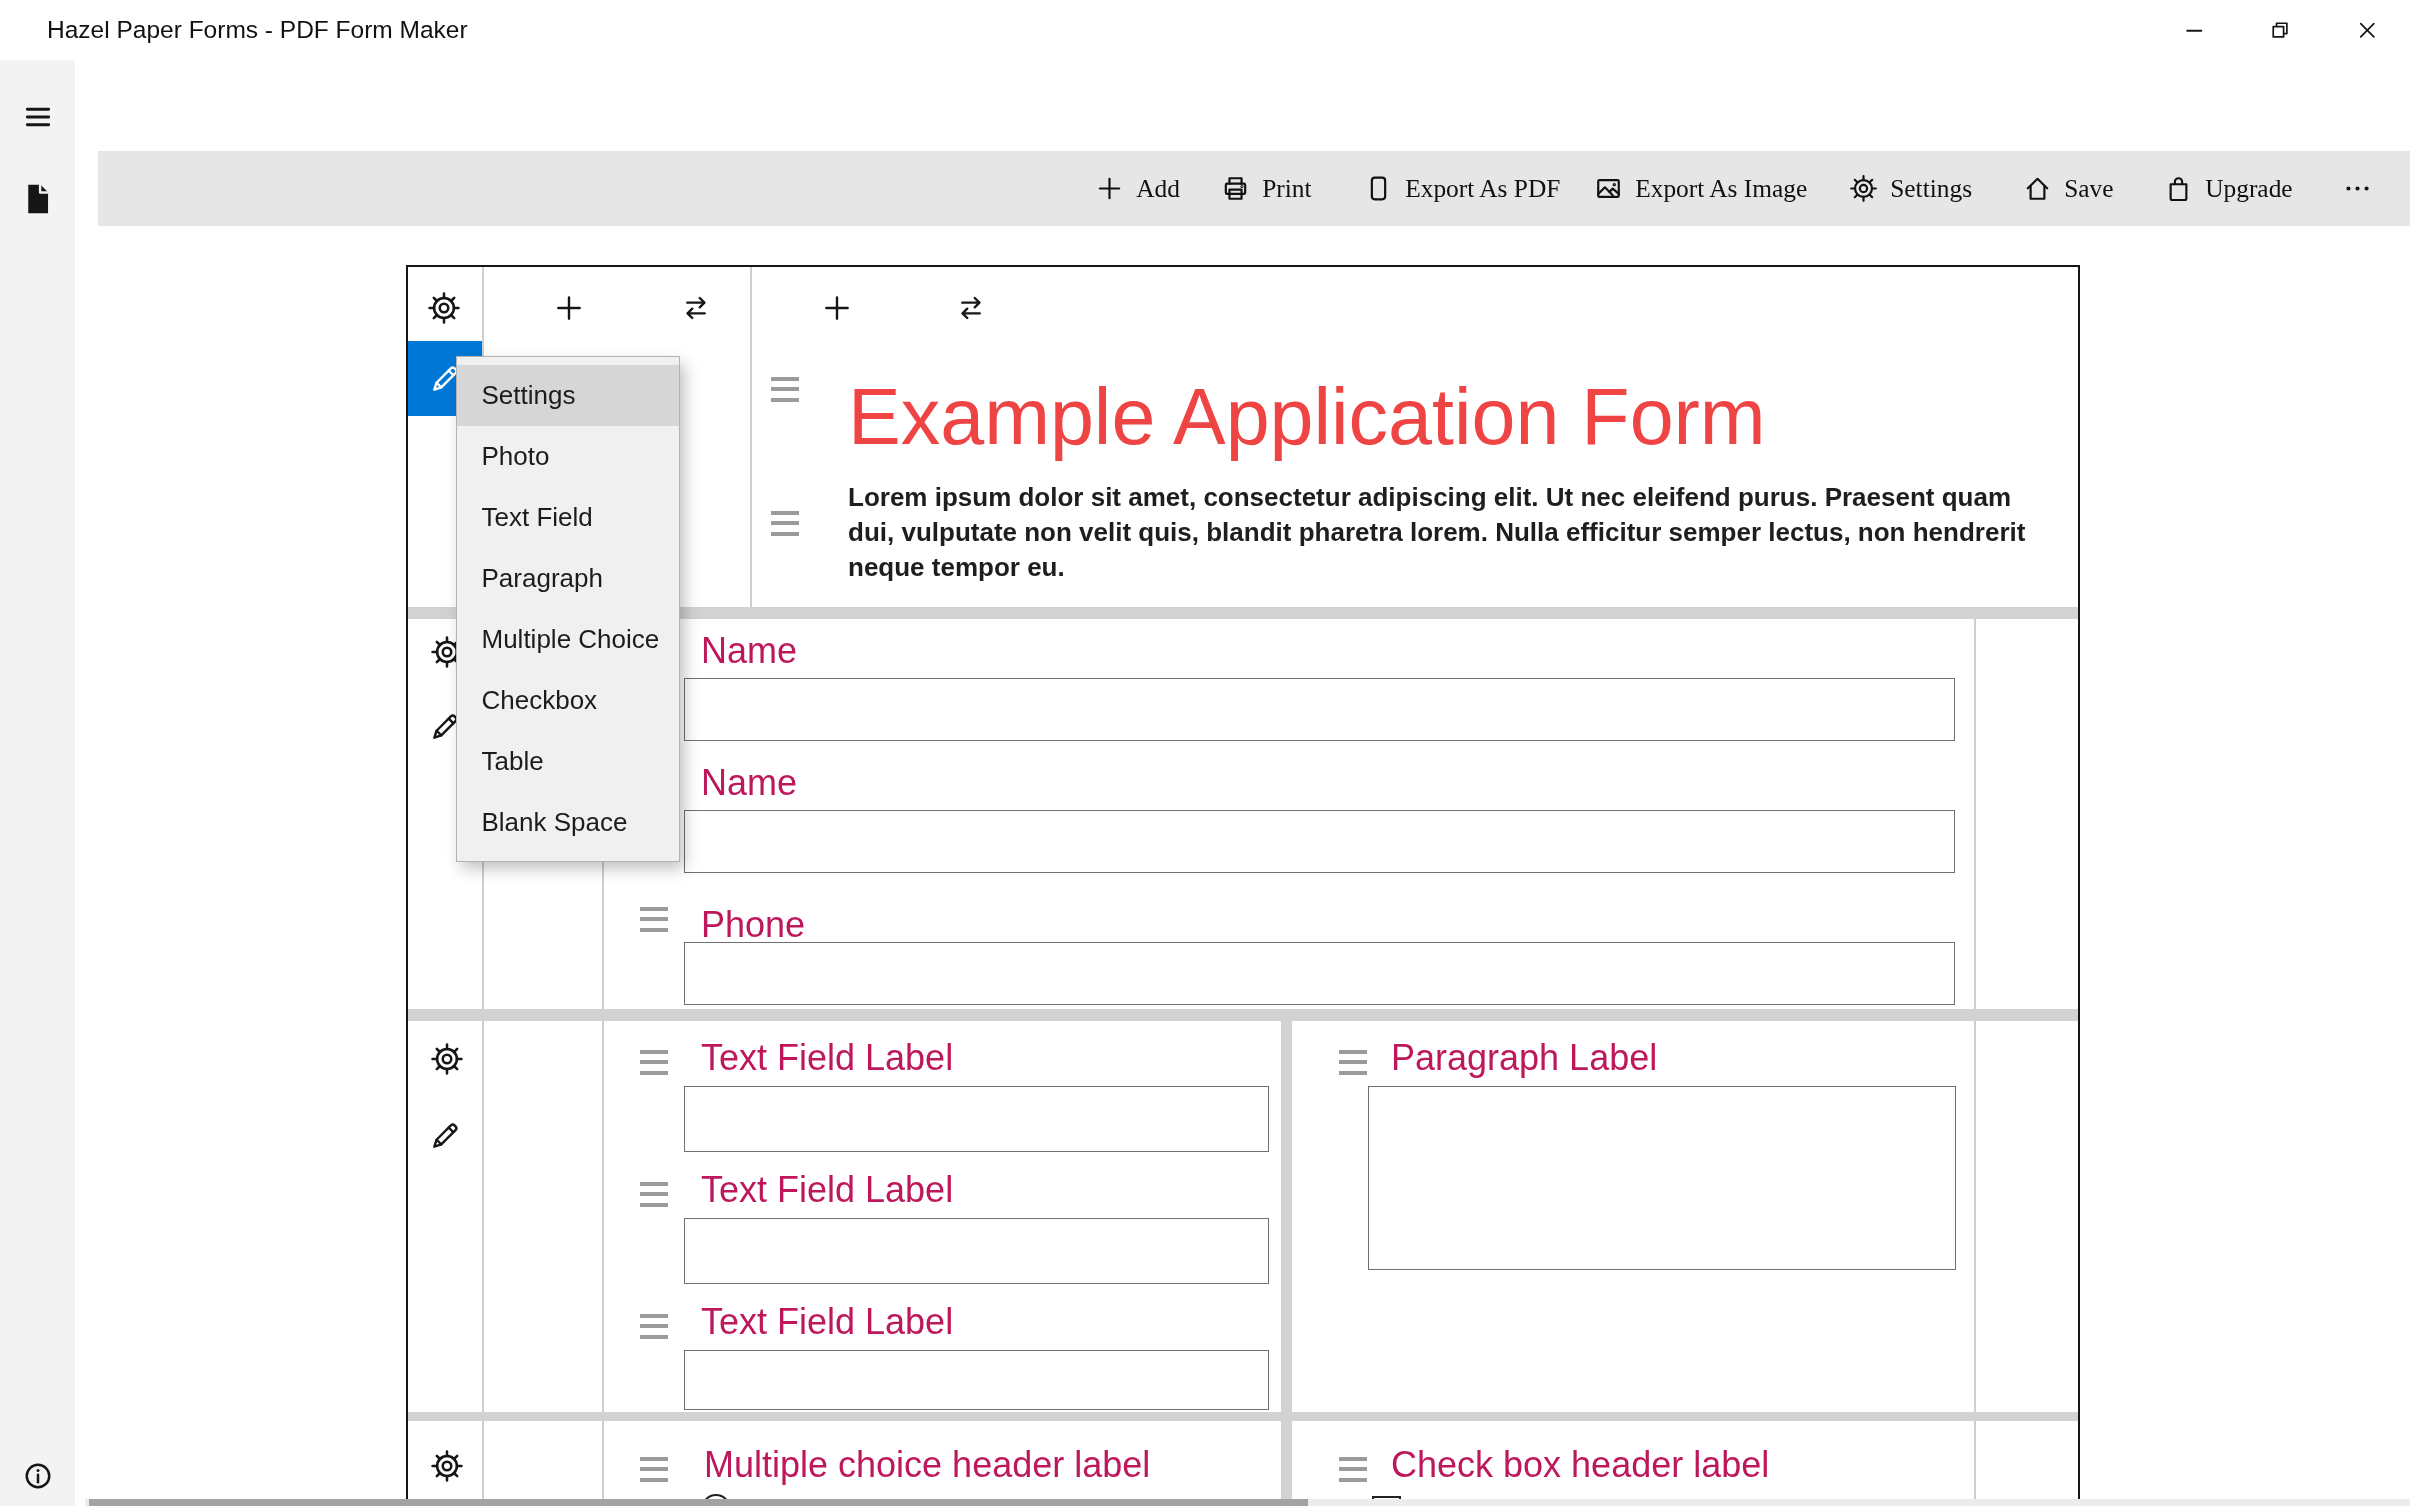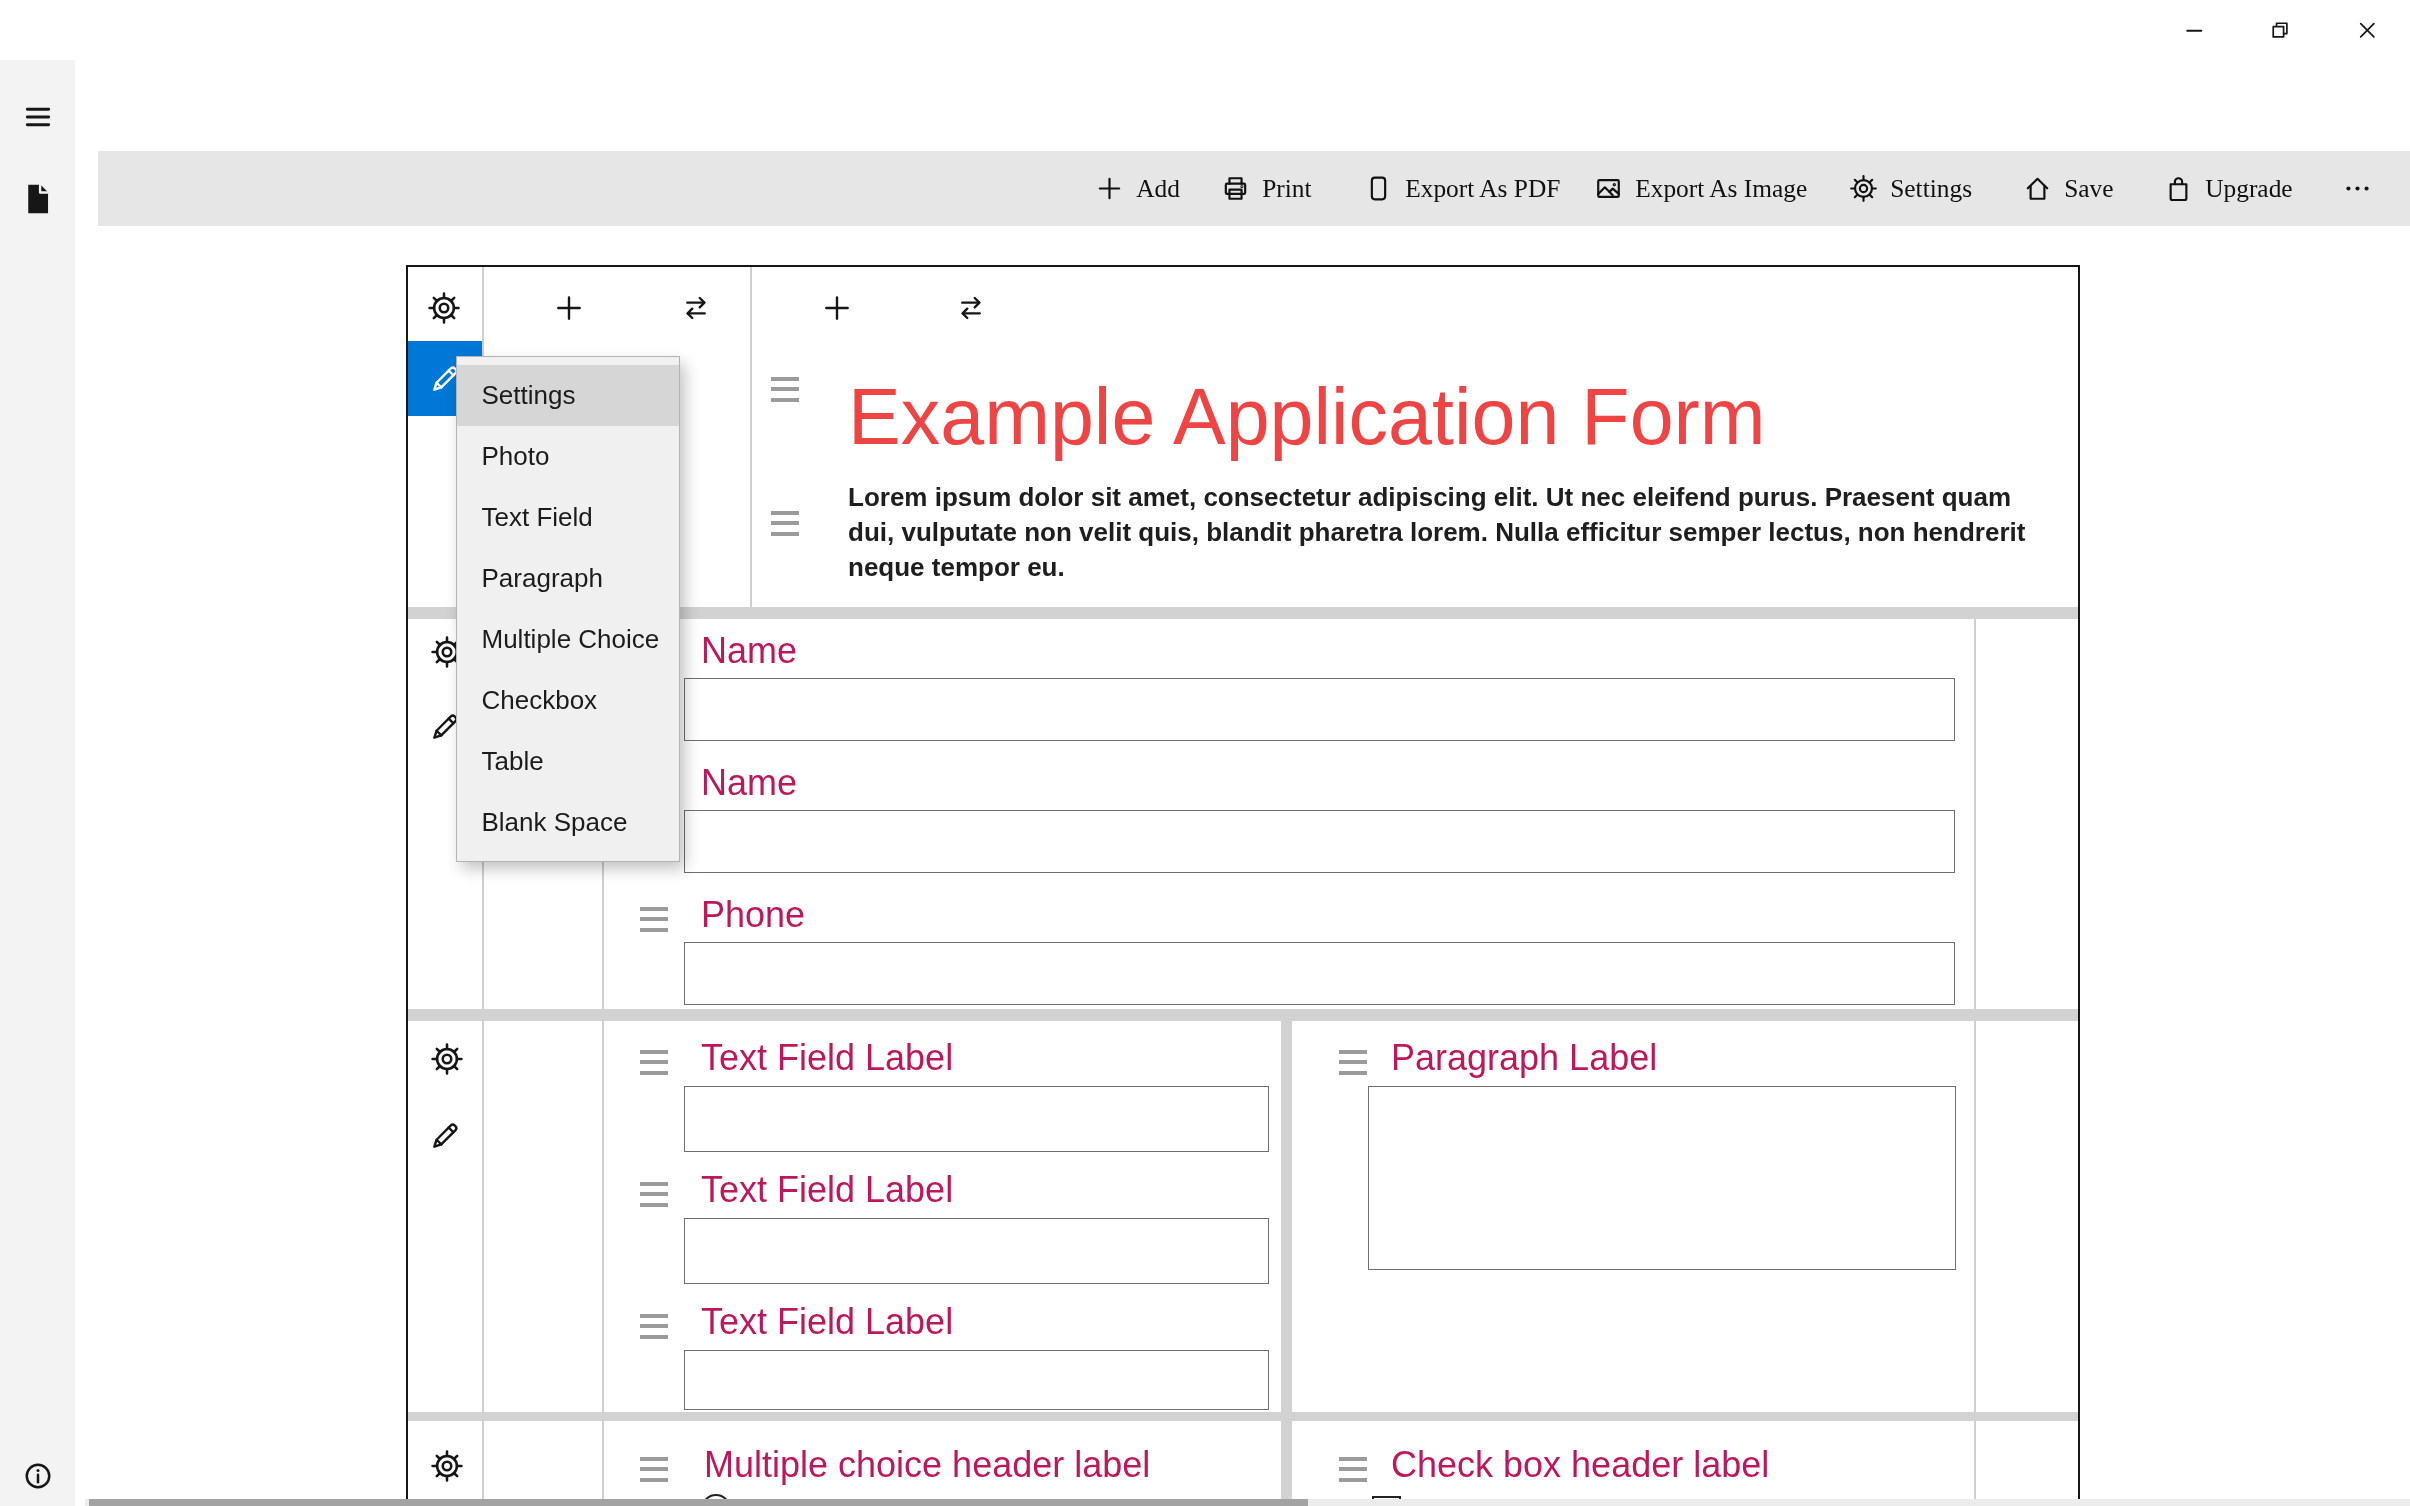--- a/index.html
+++ b/index.html
@@ -130,20 +130,21 @@
       </g>
     <g id="i-close">
         <path d="M5 5l14 14M19 5L5 19" stroke-width="1.8"></path>
       </g>
   </defs>
 </svg>
 
 <div id="stage">
 
   <div class="abs titlebar">
+    <div class="abs wintitle">Hazel Paper Forms - PDF Form Maker</div>
     <button class="abs capbtn" style="left:2151px">
         <svg class="ic" viewBox="0 0 24 24">
           <use href="#i-min"></use>
         </svg>
       </button>
     <button class="abs capbtn" style="left:2237px">
         <svg class="ic" viewBox="0 0 24 24">
           <use href="#i-max"></use>
         </svg>
       </button>
@@ -281,21 +282,21 @@
       <div class="abs vline" style="left:194px;top:0;height:390px"></div>
       <div class="abs vline" style="left:1566px;top:0;height:390px"></div>
 
       <div class="abs flabel" style="left:293px;top:11.3px">Name</div>
       <div class="abs tfbox" style="left:276px;top:59px;width:1269px;height:61px"></div>
 
       <div class="abs flabel" style="left:293px;top:143px">Name</div>
       <div class="abs tfbox" style="left:276px;top:191px;width:1269px;height:61px"></div>
 
       <div class="abs handle" style="left:232px;top:288px"></div>
-      <div class="abs flabel" style="left:293px;top:275px">Phone</div>
+      <div class="abs flabel" style="left:293px;top:285px">Phone</div>
       <div class="abs tfbox" style="left:276px;top:323px;width:1269px;height:61px"></div>
     </div>
 
     <div class="abs band" style="top:742px;height:12.2px"></div>
 
     <div class="abs" style="left:0;top:754px;width:1670px;height:391px">
       <button class="abs gutterbtn" style="left:21.7px;top:21px">
           <svg class="ic" viewBox="0 0 24 24">
             <use href="#i-gear"></use>
           </svg>

